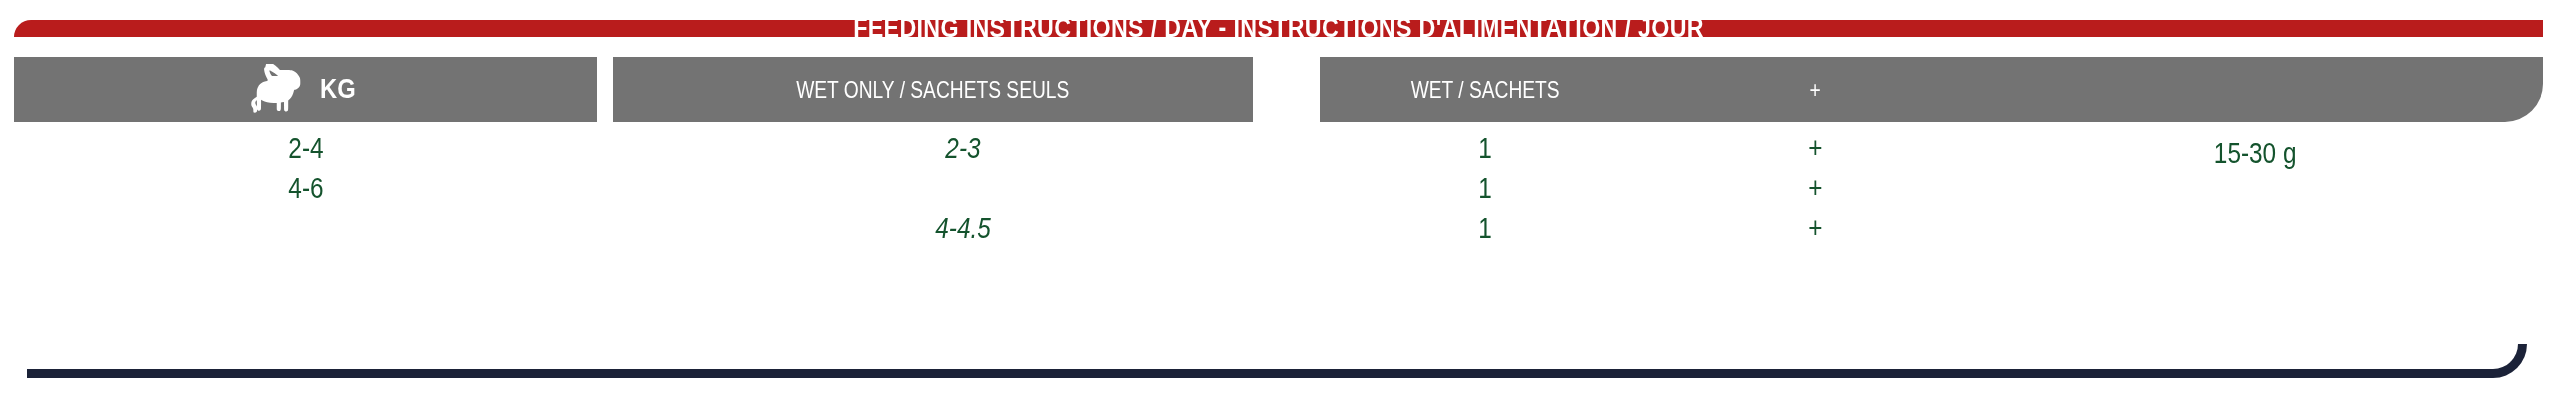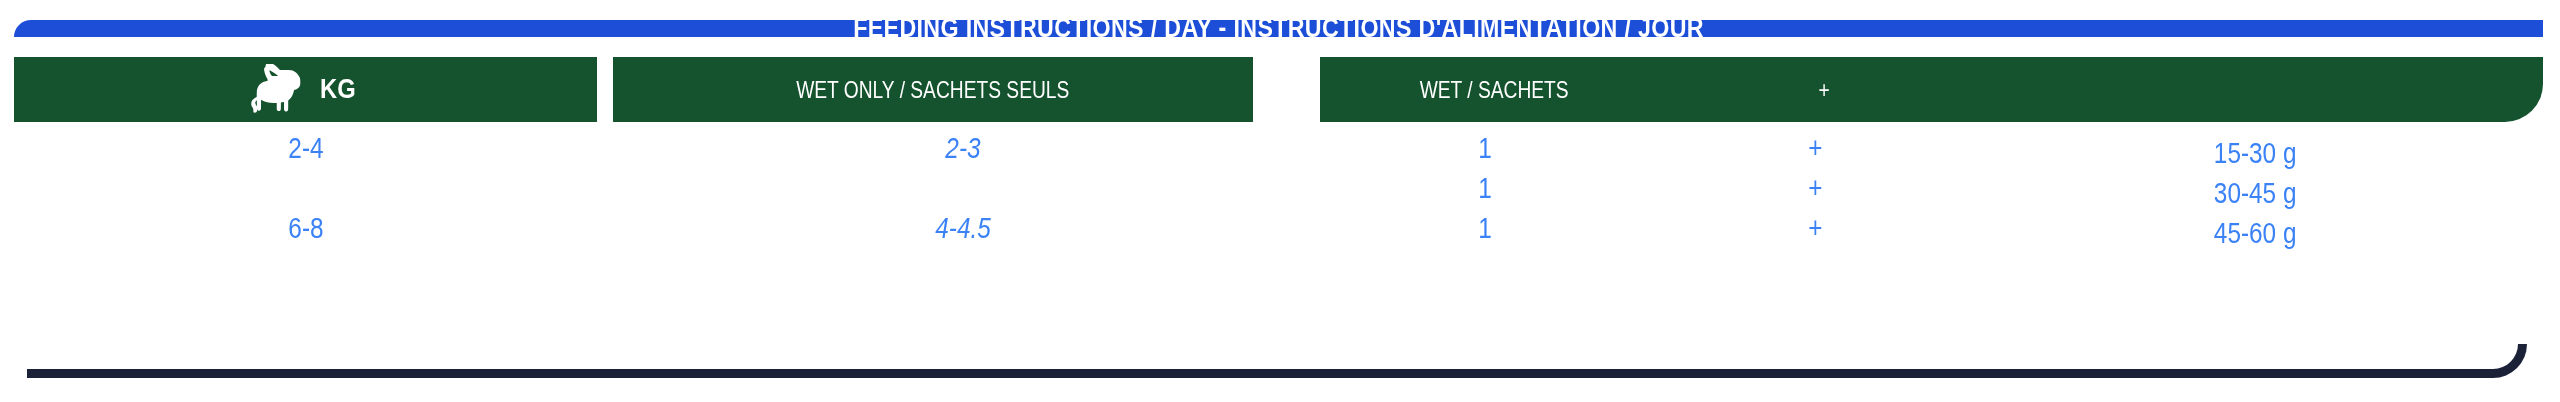--- a/index.html
+++ b/index.html
@@ -22,21 +22,21 @@
     background: #ffffff;
   }
 
   
   .title-bar {
     position: absolute;
     left: 14px;
     top: 20px;
     width: 2529px;
     height: 17px;
-    background: #1d4ed8;
+    background: #b91c1c;
     border-top-left-radius: 40px;
     border-top-right-radius: 0px;
     display: flex;
     align-items: center;
     justify-content: center;
     box-sizing: border-box;
   }
   .title-text {
     color: #ffffff;
     font-size: 27px;
@@ -54,21 +54,21 @@
     position: absolute;
     left: 14px;
     top: 57px;
     width: 2529px;
     height: 65px;
   }
   .header-cell {
     position: absolute;
     top: 0;
     height: 65px;
-    background: #14532d;
+    background: #737373;
     display: flex;
     align-items: center;
     justify-content: center;
     box-sizing: border-box;
   }
   #header-cell-kg      { left: 0px;    width: 583px; }
   #header-cell-wetonly { left: 599px;  width: 640px; }
   #header-cell-mix     { left: 1306px; width: 1223px; border-bottom-right-radius: 38px; }
 
   .header-label {
@@ -108,21 +108,20 @@
     width: 100%;
     height: 100%;
   }
   .mix-col {
     position: absolute;
     top: 0;
     height: 100%;
     display: flex;
     align-items: center;
     justify-content: center;
-    margin-left: 9px;
   }
   #mix-head-wet  { left: 0px;   width: 330px; }
   #mix-head-plus { left: 400px; width: 190px; }
   #mix-head-dry  { left: 690px; width: 490px; }
 
   
   .data-body {
     position: absolute;
     left: 14px;
     top: 128px;
@@ -134,21 +133,21 @@
     width: 100%;
     height: 40px;
   }
   .data-cell {
     position: absolute;
     top: 0;
     height: 40px;
     display: flex;
     align-items: center;
     justify-content: center;
-    color: #3b82f6;
+    color: #14532d;
     font-size: 29px;
     line-height: 1;
     white-space: nowrap;
   }
   .data-cell span {
     display: inline-block;
     transform: scaleX(0.84);
     transform-origin: center center;
   }
   .cell-kg      { left: 0px;    width: 583px; }
@@ -223,46 +222,40 @@
         </div>
       <div class="data-cell cell-plus">
           <span>+</span>
         </div>
       <div class="data-cell cell-dry">
           <span>15-30 g</span>
         </div>
     </div>
 
     <div class="data-row">
+      <div class="data-cell cell-kg">
+          <span>4-6</span>
+        </div>
       <div class="data-cell cell-wet">
           <span>1</span>
         </div>
       <div class="data-cell cell-plus">
           <span>+</span>
         </div>
-      <div class="data-cell cell-dry">
-          <span>30-45 g</span>
-        </div>
     </div>
 
     <div class="data-row">
-      <div class="data-cell cell-kg">
-          <span>6-8</span>
-        </div>
       <div class="data-cell cell-wetonly">
           <span>4-4.5</span>
         </div>
       <div class="data-cell cell-wet">
           <span>1</span>
         </div>
       <div class="data-cell cell-plus">
           <span>+</span>
         </div>
-      <div class="data-cell cell-dry">
-          <span>45-60 g</span>
-        </div>
     </div>
 
   </div>
 
   <div class="bottom-rule"></div>
 
 </div>
 
 </body></html>

